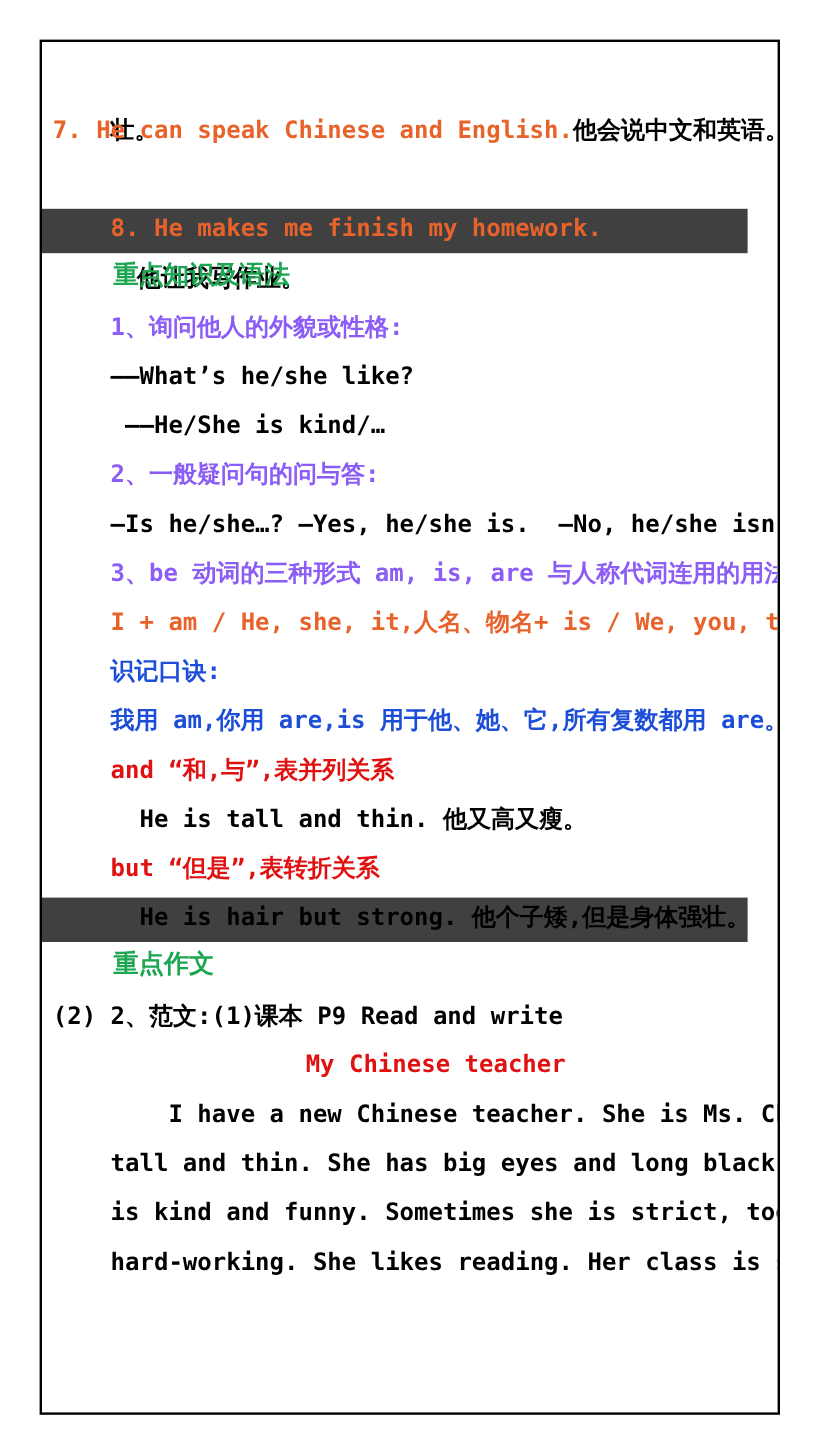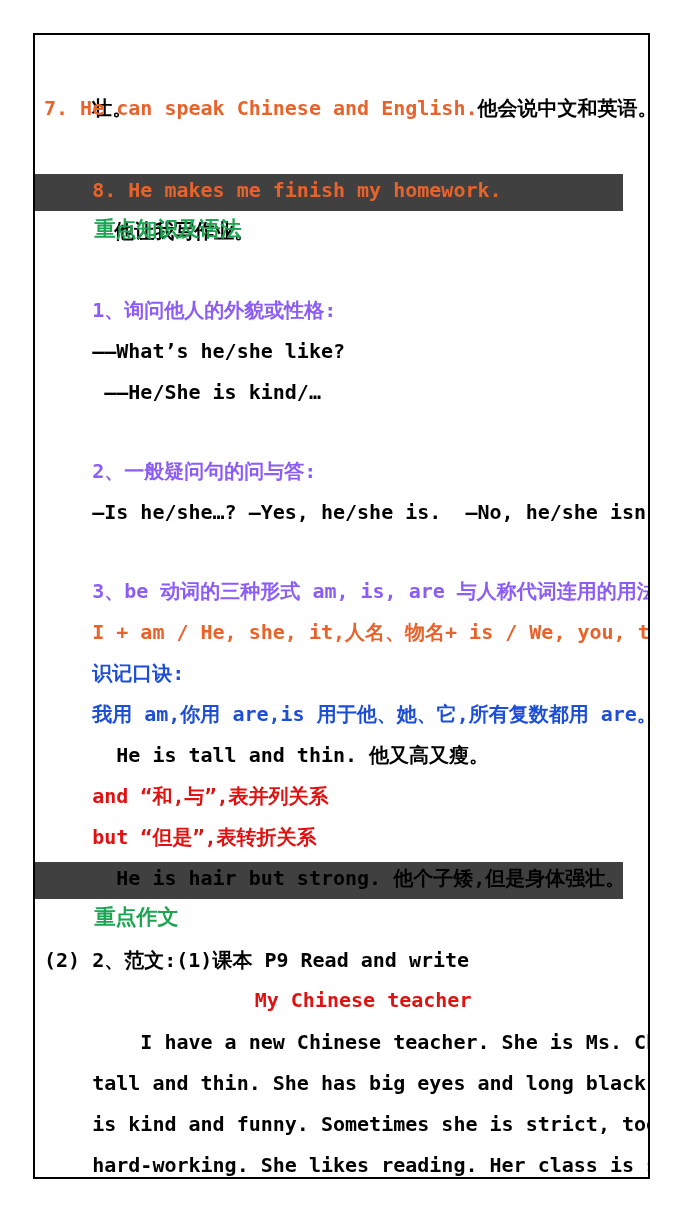--- a/index.html
+++ b/index.html
@@ -25,21 +25,21 @@
   .flex-row{display:flex;}
   .gap-left{margin-left:22px;}
   .band{
     height:37px;line-height:37px;
     margin:4px 25px 0 0;
     background:#404040;
     font-size:21px;
   }
   .black{color:#000000;}
   .orange{color:#E8632B;}
-  .blue{color:#8b5cf6;margin-top:38px;}
+  .blue{color:#8b5cf6;}
   .purple{color:#1d4ed8;}
   .red{color:#E01111;}
   .green{color:#1CA651;}
   .title-center{flex:1;text-align:center;margin-top:40px;}
 </style>
 </head>
 <body>
 
 <div class="doc-box">
 
@@ -92,26 +92,26 @@
 
 
   <div class="line purple">
     <span>识记口诀:</span>
   </div>
 
   <div class="line purple">
     <span>我用 am,你用 are,is 用于他、她、它,所有复数都用 are。</span>
   </div>
 
+  <div class="line red">
+    <span>and “和,与”,表并列关系</span>
+  </div>
+
   <div class="line black">
     <span>  He is tall and thin. 他又高又瘦。</span>
-  </div>
-
-  <div class="line red">
-    <span>and “和,与”,表并列关系</span>
   </div>
 
   <div class="line red">
     <span>but “但是”,表转折关系</span>
   </div>
 
   <div class="line black">
     <span>  He is hair but strong. 他个子矮,但是身体强壮。</span>
   </div>
 

